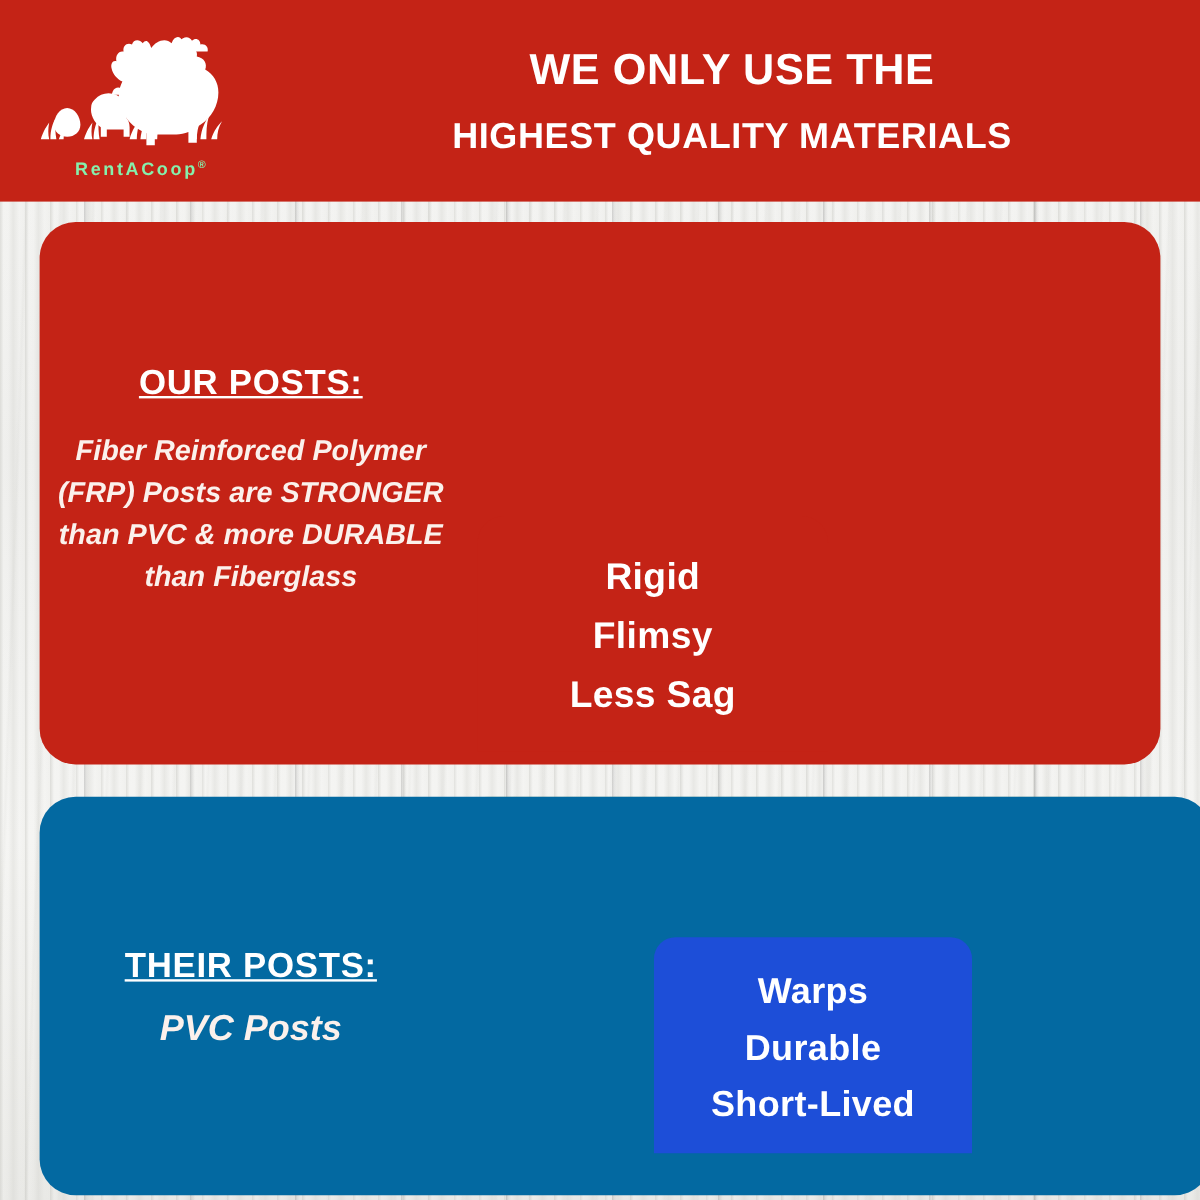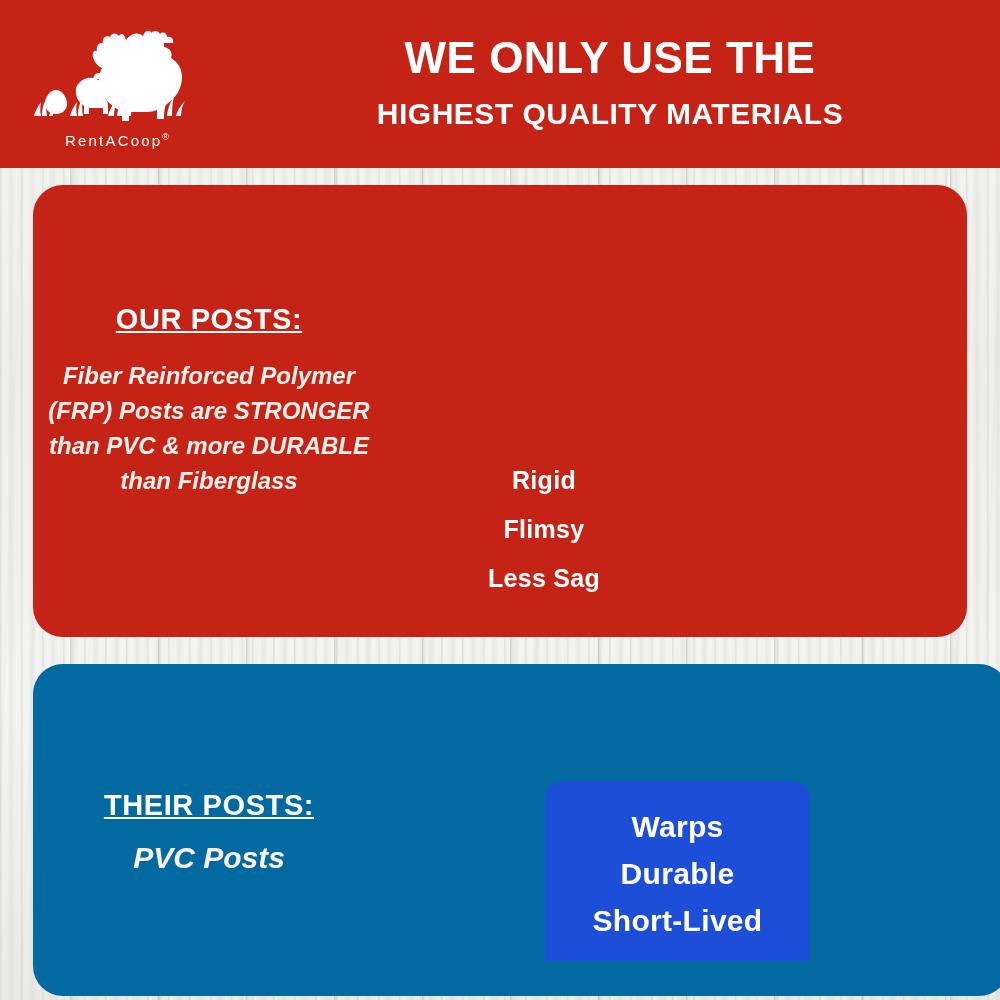--- a/index.html
+++ b/index.html
@@ -70,41 +70,41 @@
     width: 190px;
     height: 128px;
   }
   .logo svg { display: block; }
   .logo-word {
     position: absolute;
     left: 0;
     top: 104px;
     width: 190px;
     text-align: center;
-    color: #ffffff;
+    color: #86efac;
     font-size: 15px;
-    font-weight: normal;
+    font-weight: bold;
     letter-spacing: 2.2px;
   }
   .logo-word .reg {
     font-size: 9px;
     vertical-align: super;
     letter-spacing: 0;
   }
   .header-title {
     position: absolute;
     left: 230px;
     top: 30px;
     width: 760px;
     text-align: center;
     color: #ffffff;
   }
   .header-line {
     font-weight: bold;
-    font-size: 44px;
+    font-size: 36px;
     line-height: 56px;
     letter-spacing: 0.5px;
     white-space: nowrap;
   }
   .header-line.l2 {
     font-size: 30px;
     letter-spacing: 0.5px;
   }
 
   
@@ -233,21 +233,21 @@
   }
   .callout-gray {
     left: 545px;
     top: 781px;
     width: 265px;
     height: 180px;
     background: #1d4ed8;
     border-radius: 18px 18px 0 0;
   }
   .callout-line {
-    font-size: 25px;
+    font-size: 31px;
     font-weight: bold;
     line-height: 49px;
     letter-spacing: 0.3px;
   }
   .callout-red .callout-list { padding-top: 26px; }
   .callout-gray .callout-list { padding-top: 22px; }
   .callout-gray .callout-line { font-size: 30px; line-height: 47px; }
 </style>
 </head>
 <body>

